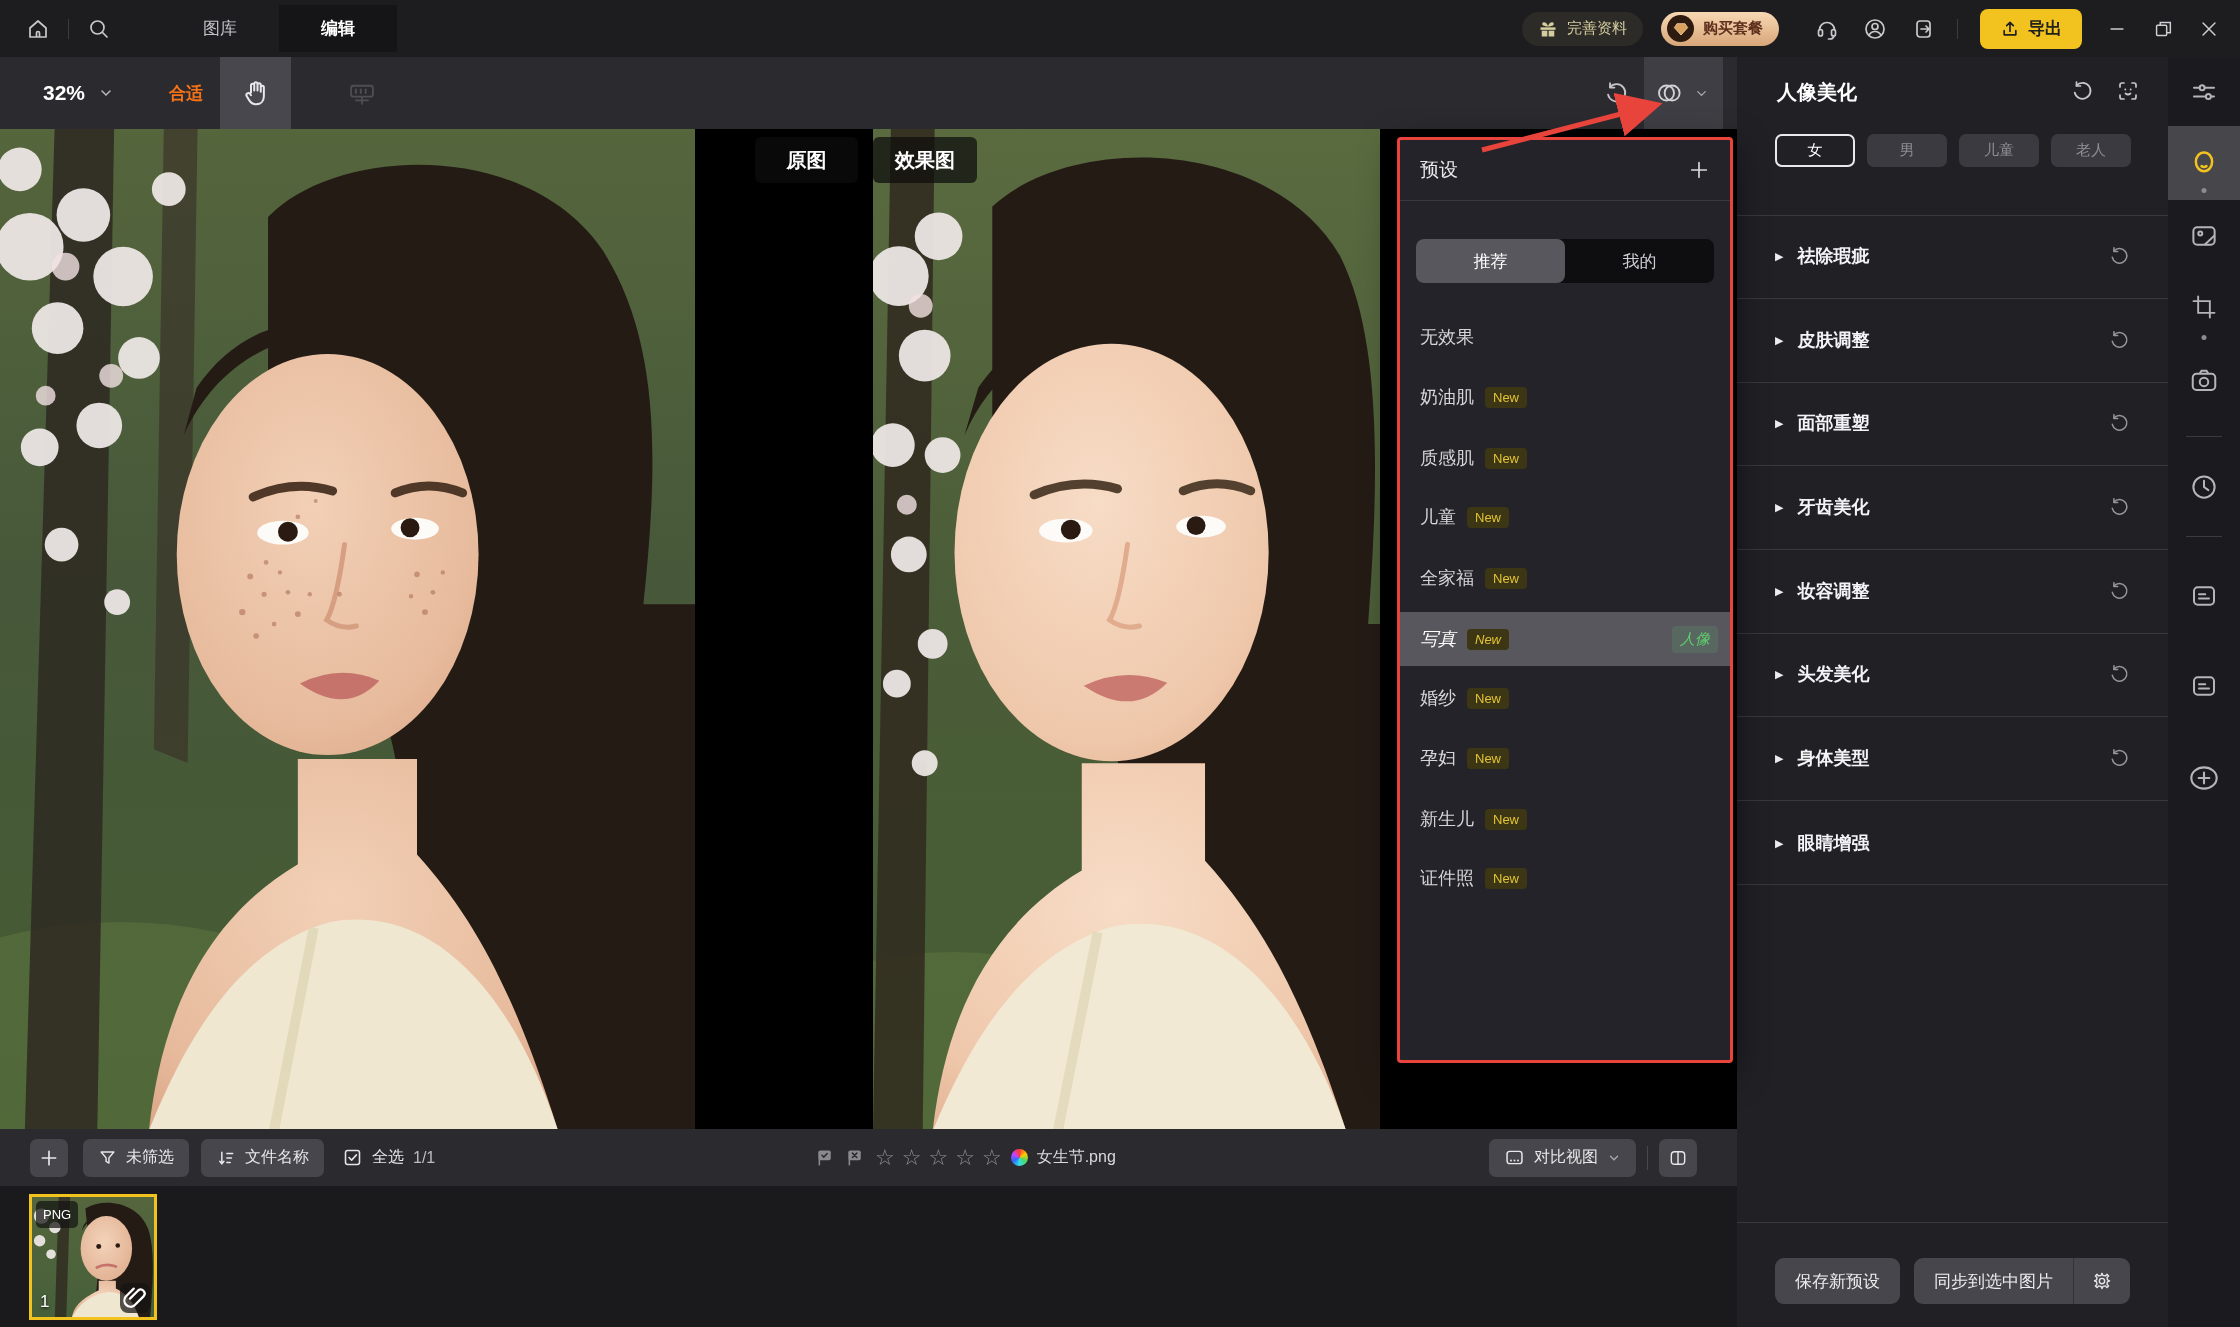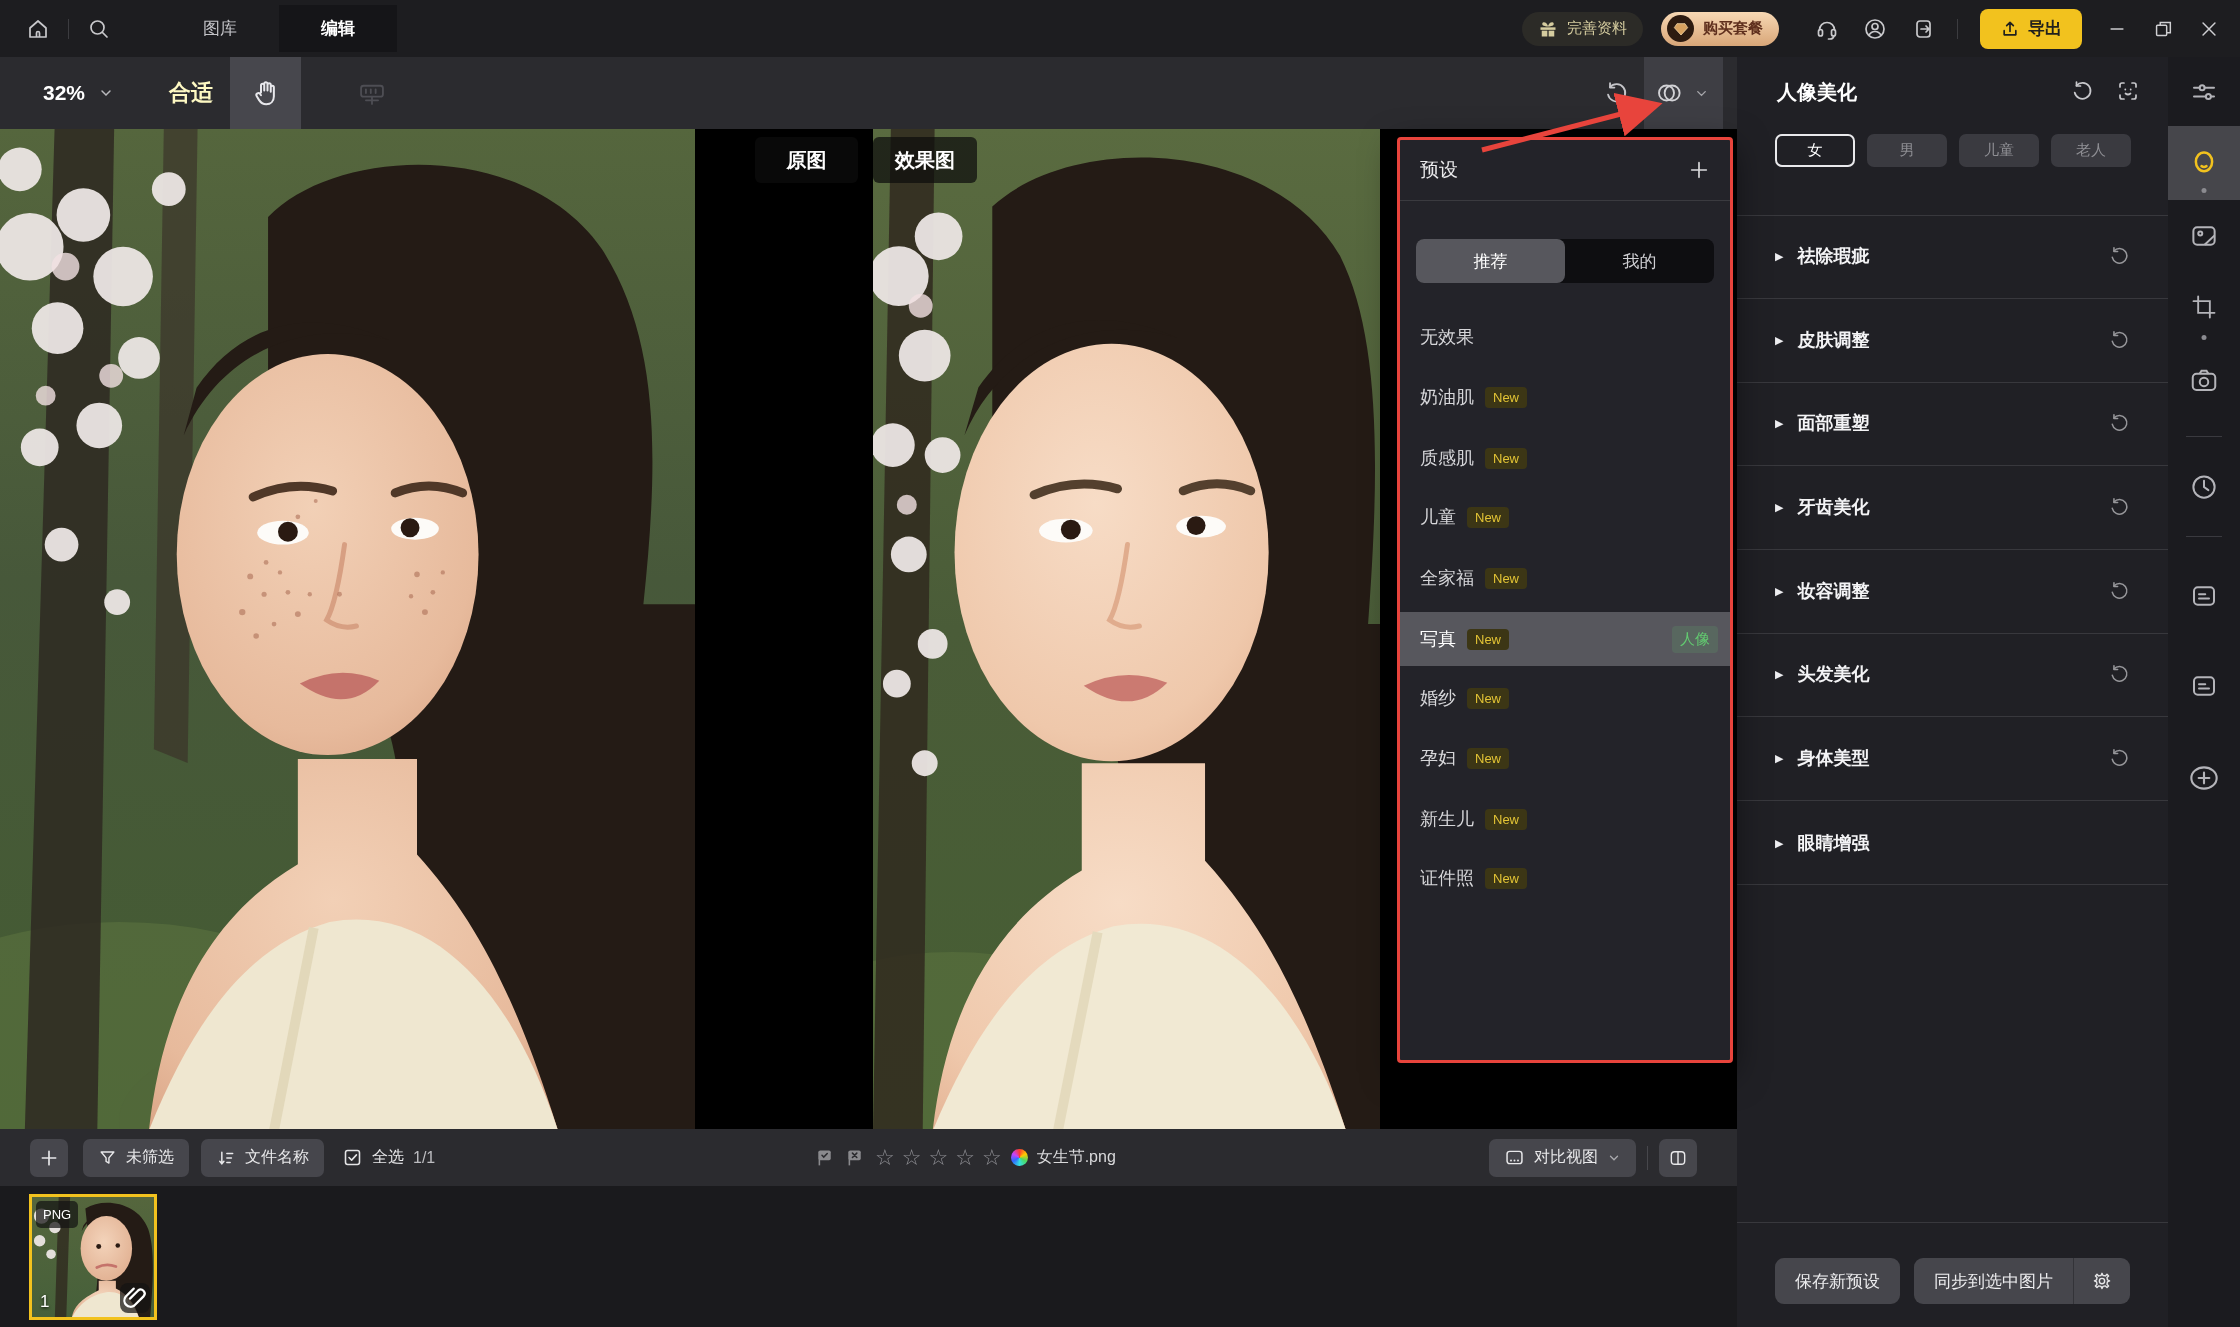--- a/index.html
+++ b/index.html
@@ -19,21 +19,21 @@
   .pill { height:34px; border-radius:17px; display:flex; align-items:center; gap:9px; padding:0 16px; font-size:15px;justify-content:flex-end; }
   .pill-profile { background:#2c2b27; color:#d5cc9f; }
   .pill-purchase { background:linear-gradient(180deg,#f7d8b4,#d8a678); color:#5f2f1d; font-weight:bold; padding-left:6px; }
   .gem-circle { width:27px; height:27px; border-radius:50%; background:#2d1b10; display:flex; align-items:center; justify-content:center; }
   .export-btn { height:40px; background:#f2c21e; border-radius:8px; display:flex; align-items:center; gap:8px; padding:0 20px; color:#20201d; font-size:17px; font-weight:bold; margin:0 10px; }
   .win-btn { width:42px; height:44px; display:flex; align-items:center; justify-content:center; color:#cfcfd2; }
 
   
   .toolbar { position:absolute; left:0; top:57px; width:1737px; height:72px; background:#2b2b2f; display:flex; align-items:center; }
   .zoom-ctl { display:flex; align-items:center; gap:13px; margin-left:43px; color:#fff; font-size:21px; font-weight:bold; }
-  .fit-btn { margin-left:55px; color:#fef9c3; font-size:22px; font-weight:bold; }
+  .fit-btn { margin-left:55px; color:#f97316; font-size:17px; font-weight:bold; }
   .tool-btn { height:72px; width:71px; display:flex; align-items:center; justify-content:center; color:#e8e8ec; }
   .tool-btn.active { background:#47474d; }
   .tool-btn.disabled { color:#4e4e54; }
   .hand-btn { margin-left:17px; }
   .toolbar-right { margin-left:auto; display:flex; align-items:center; height:72px; }
   .undo-btn { width:56px; height:72px; display:flex; align-items:center; justify-content:center; color:#c5c5c9; }
   .preset-btn { height:72px; padding:0 14px 0 10px; background:#3e3e44; display:flex; align-items:center; gap:10px; color:#d2d2d6; margin-right:14px; }
 
   
   .canvas { position:absolute; left:0; top:129px; width:1737px; height:1000px; background:#000; }
@@ -48,21 +48,21 @@
   
   .preset-pop { position:absolute; left:1397px; top:8px; width:336px; height:926px; background:#232329; border:3px solid #e8443c; border-radius:4px; z-index:5; box-shadow:0 10px 34px rgba(0,0,0,0.55); }
   .pop-head { position:absolute; left:0; top:0; width:100%; height:60px; display:flex; align-items:center; padding:0 20px; }
   .pop-title { font-size:19px; color:#eaeaec; }
   .pop-plus { margin-left:auto; color:#dcdcde; }
   .pop-divider { position:absolute; left:0; top:60px; width:100%; height:1px; background:#3a3a3f; }
   .segmented { position:absolute; left:16px; top:99px; width:298px; height:44px; background:#0e0e11; border-radius:8px; display:flex; }
   .seg { flex:1; display:flex; align-items:center; justify-content:center; font-size:17px; color:#cfcfd3; border-radius:8px; }
   .seg.active { background:#57575d; color:#fff; }
   .p-item { position:absolute; left:0; width:100%; height:54px; display:flex; align-items:center; padding:0 12px 0 20px; font-size:18px; color:#d6d6d9; }
-  .p-item.selected { background:#57575d; color:#fff; }
+  .p-item.selected { background:#57575d; color:#fff;font-style:italic; }
   .new-badge { margin-left:11px; background:#3c3615; color:#e3c435; font-size:13px; padding:3px 8px; border-radius:4px; }
   .tag-green { margin-left:auto; background:rgba(98,203,112,0.14); color:#62cb70; font-size:15px; padding:4px 8px; border-radius:4px; }
   .annot-arrow { position:absolute; left:1440px; top:88px; z-index:8; }
 
   
   .bottombar { position:absolute; left:0; top:1129px; width:1737px; height:57px; background:#2b2b2f; display:flex; align-items:center; }
   .bb-btn { height:38px; background:#46464c; border-radius:7px; display:flex; align-items:center; justify-content:center; gap:9px; color:#e8e8ea; font-size:16px; padding:0 15px; }
   .bb-sq { width:38px; padding:0; }
   .bb-group { display:flex; align-items:center; gap:9px; color:#e8e8ea; font-size:16px; }
   .stars { display:flex; gap:7px; color:#8f8f94; font-size:22px; }

